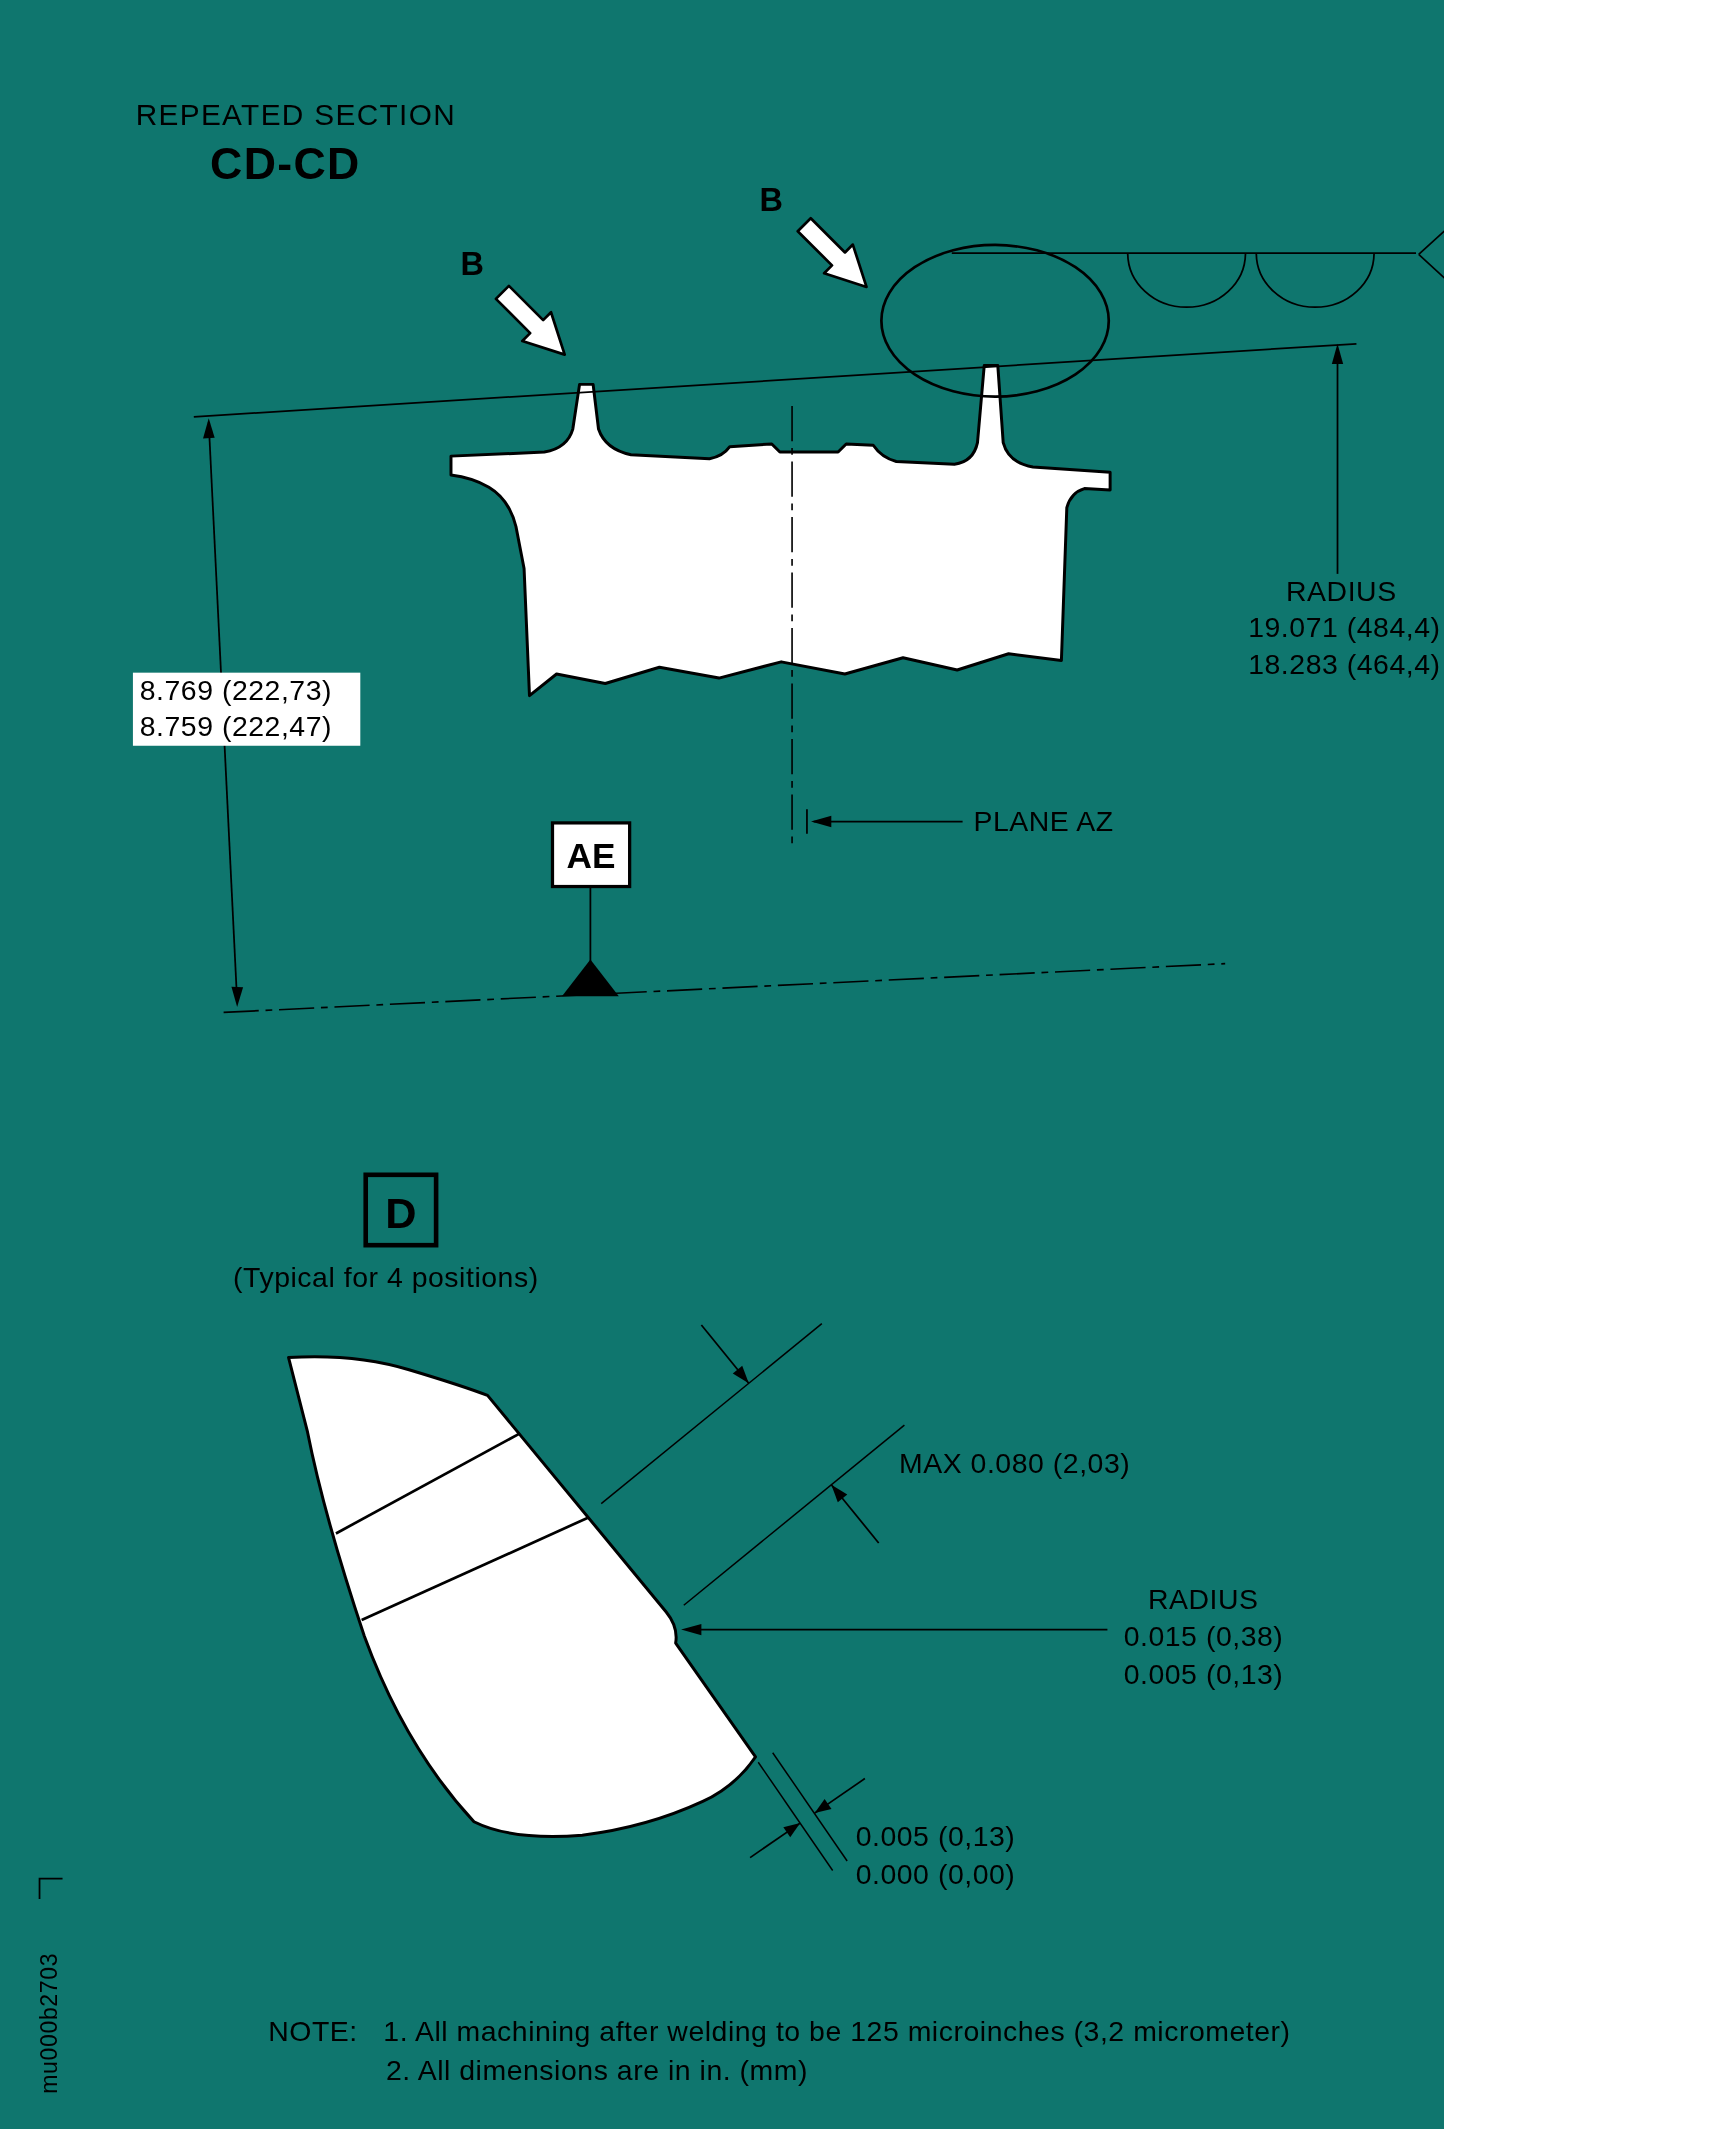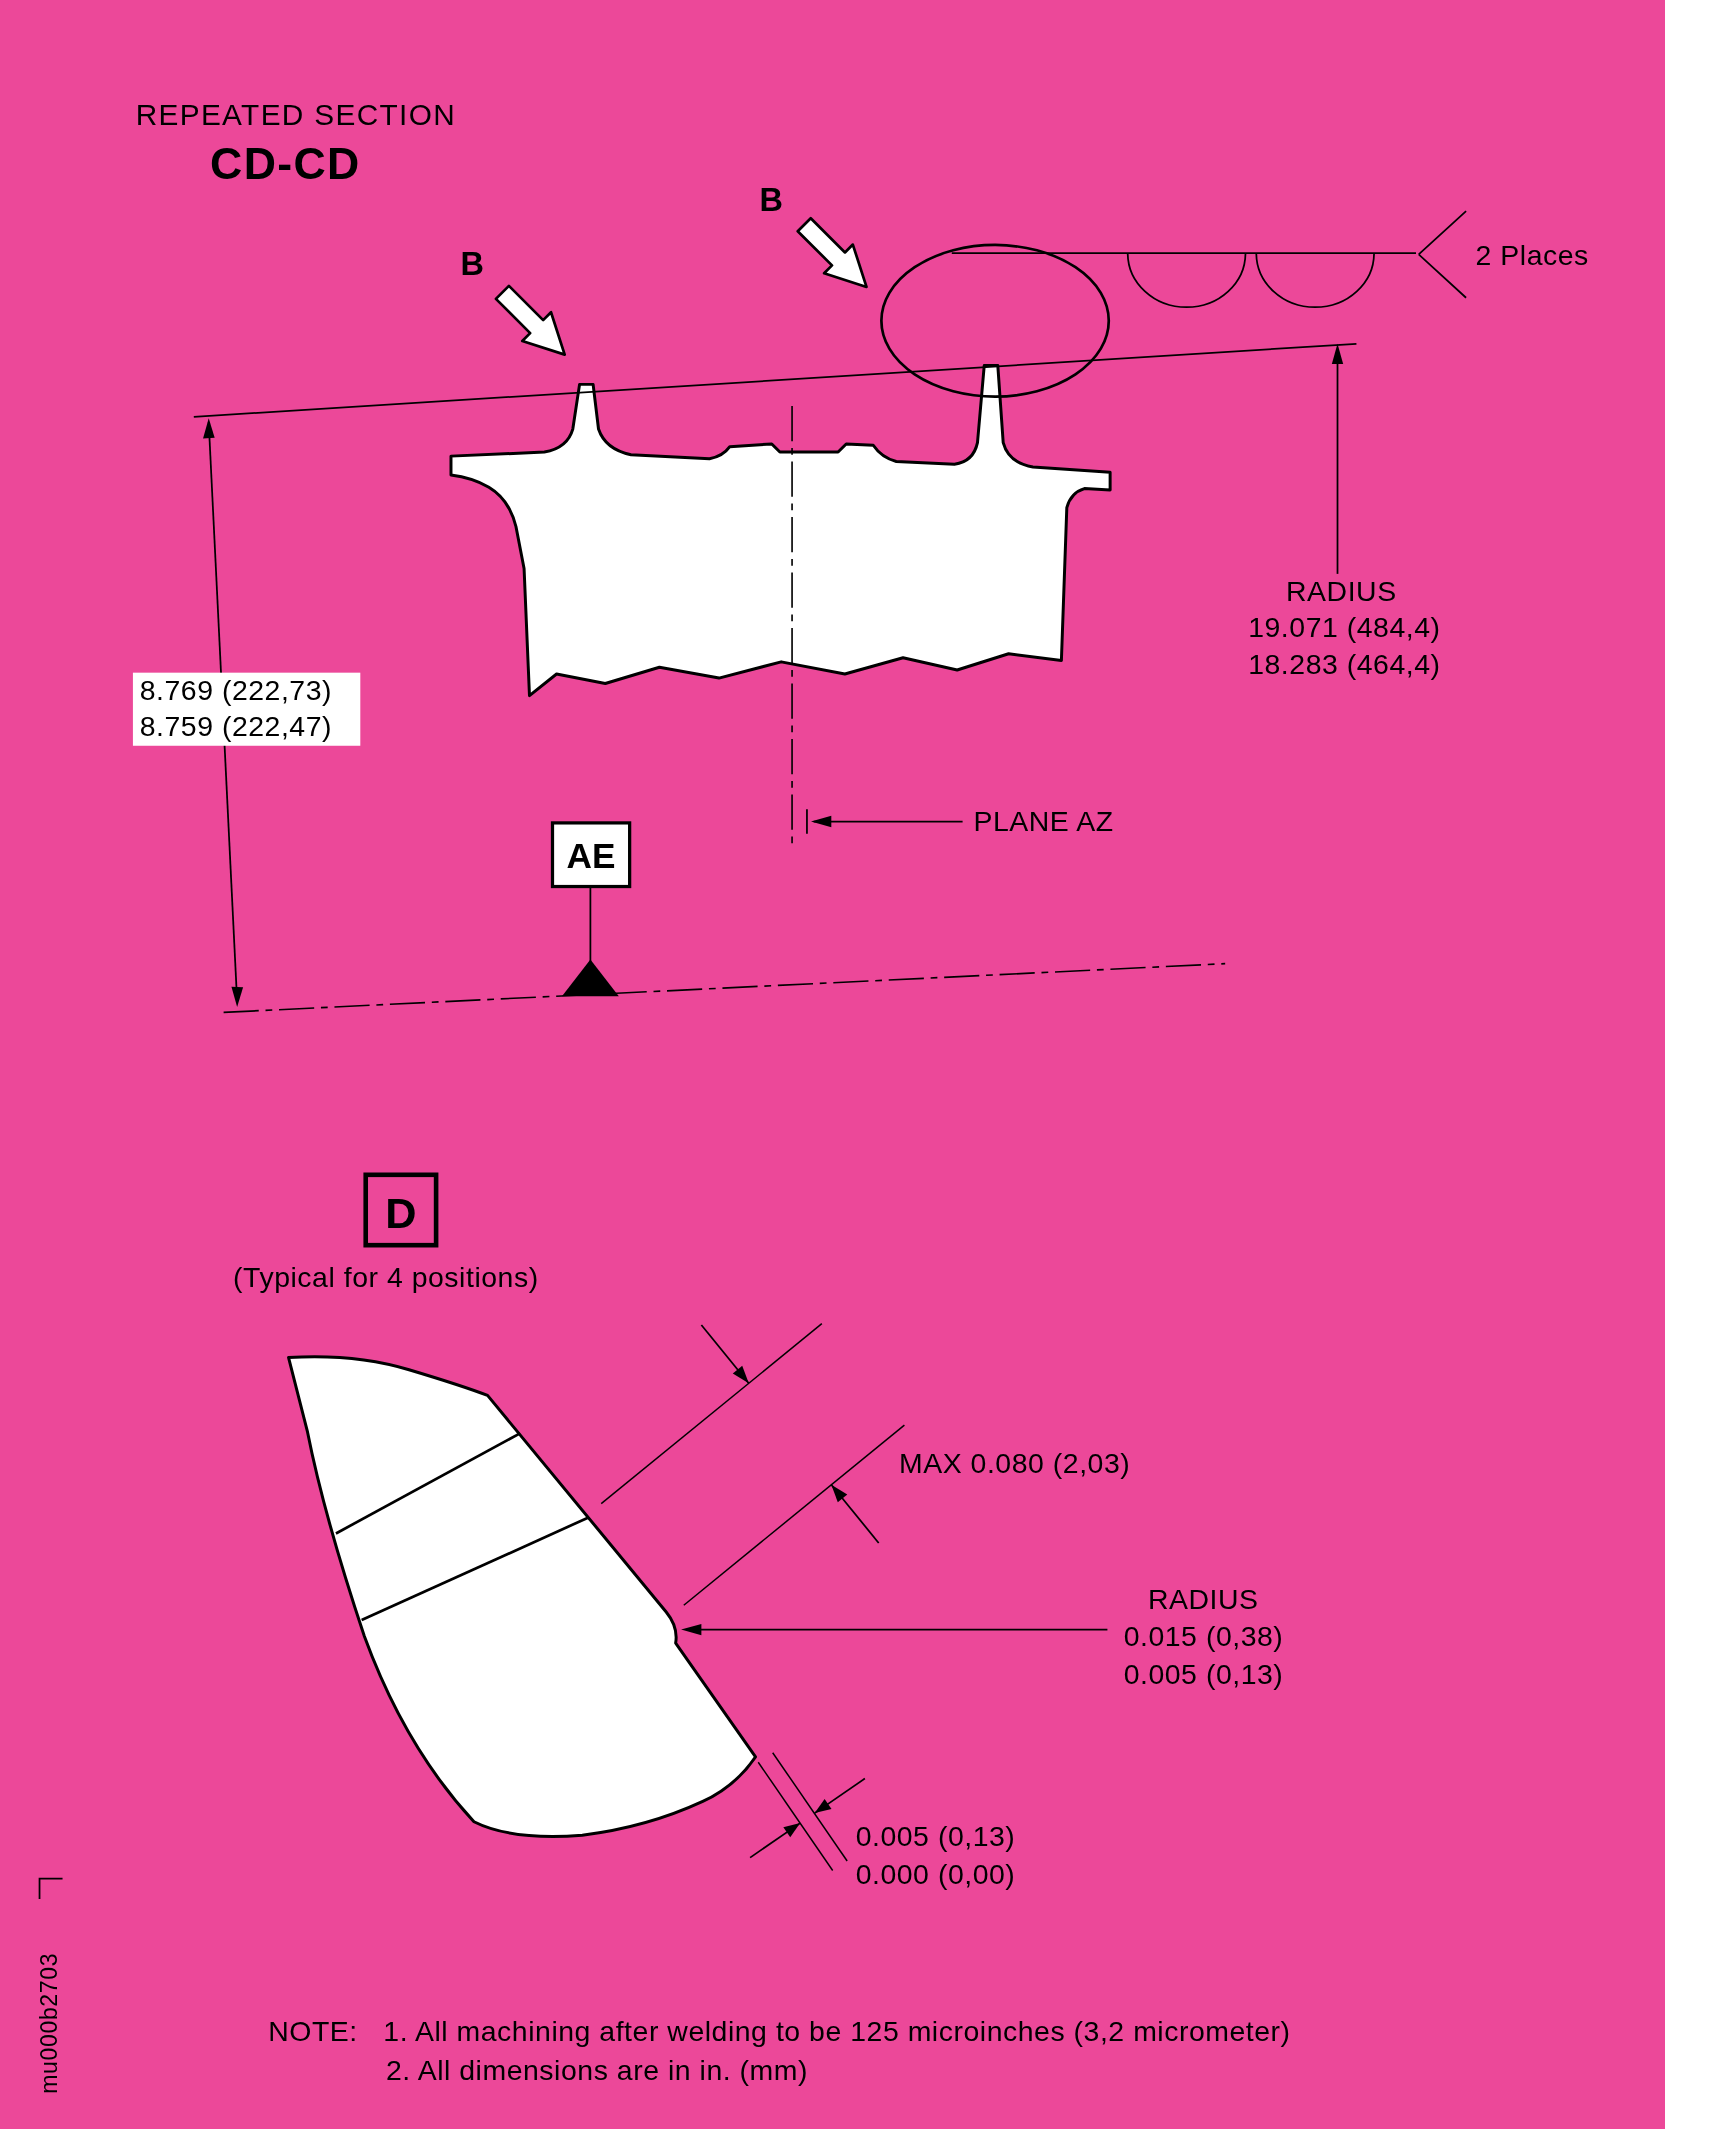--- a/index.html
+++ b/index.html
@@ -1,16 +1,16 @@
 <!DOCTYPE html>
 <html style="font-size:10.4px"><head>
 <meta charset="utf-8">
 <style>
   html,body { margin:0; padding:0; background:#ffffff; }
-  .page { position:relative; width:1665px; height:2129px; background:#ec4899; overflow:hidden; }
+  .page { position:relative; width:1444px; height:2129px; background:#0f766e; overflow:hidden; }
   svg { position:absolute; left:0; top:0; }
   text { font-family:"Liberation Sans", sans-serif; fill:#000; }
   .t   { font-size:21px; letter-spacing:0.4px; }
   .t-hdr { font-size:22px; letter-spacing:1px; }
   .t-title { font-size:33px; font-weight:bold; letter-spacing:1px; }
   .t-b { font-size:24px; font-weight:bold; }
   .t-datum { font-size:26px; font-weight:bold; }
   .t-d { font-size:32px; font-weight:bold; }
   .t-doc { font-size:17px; letter-spacing:0.5px; }
   .ln  { stroke:#000; stroke-width:1.3; fill:none; }

